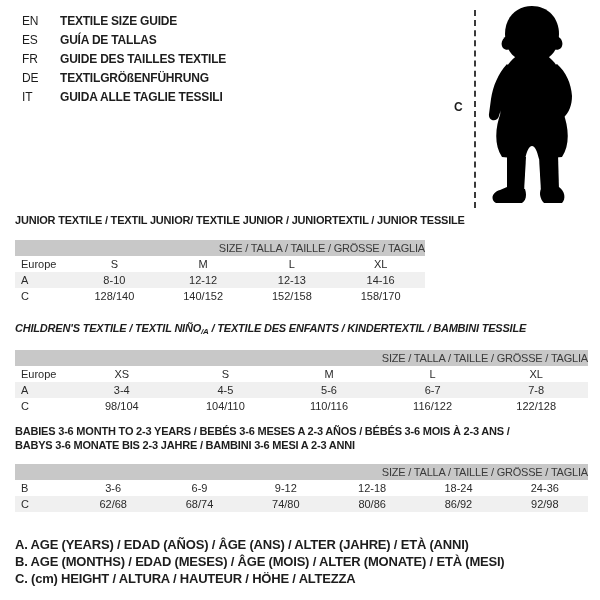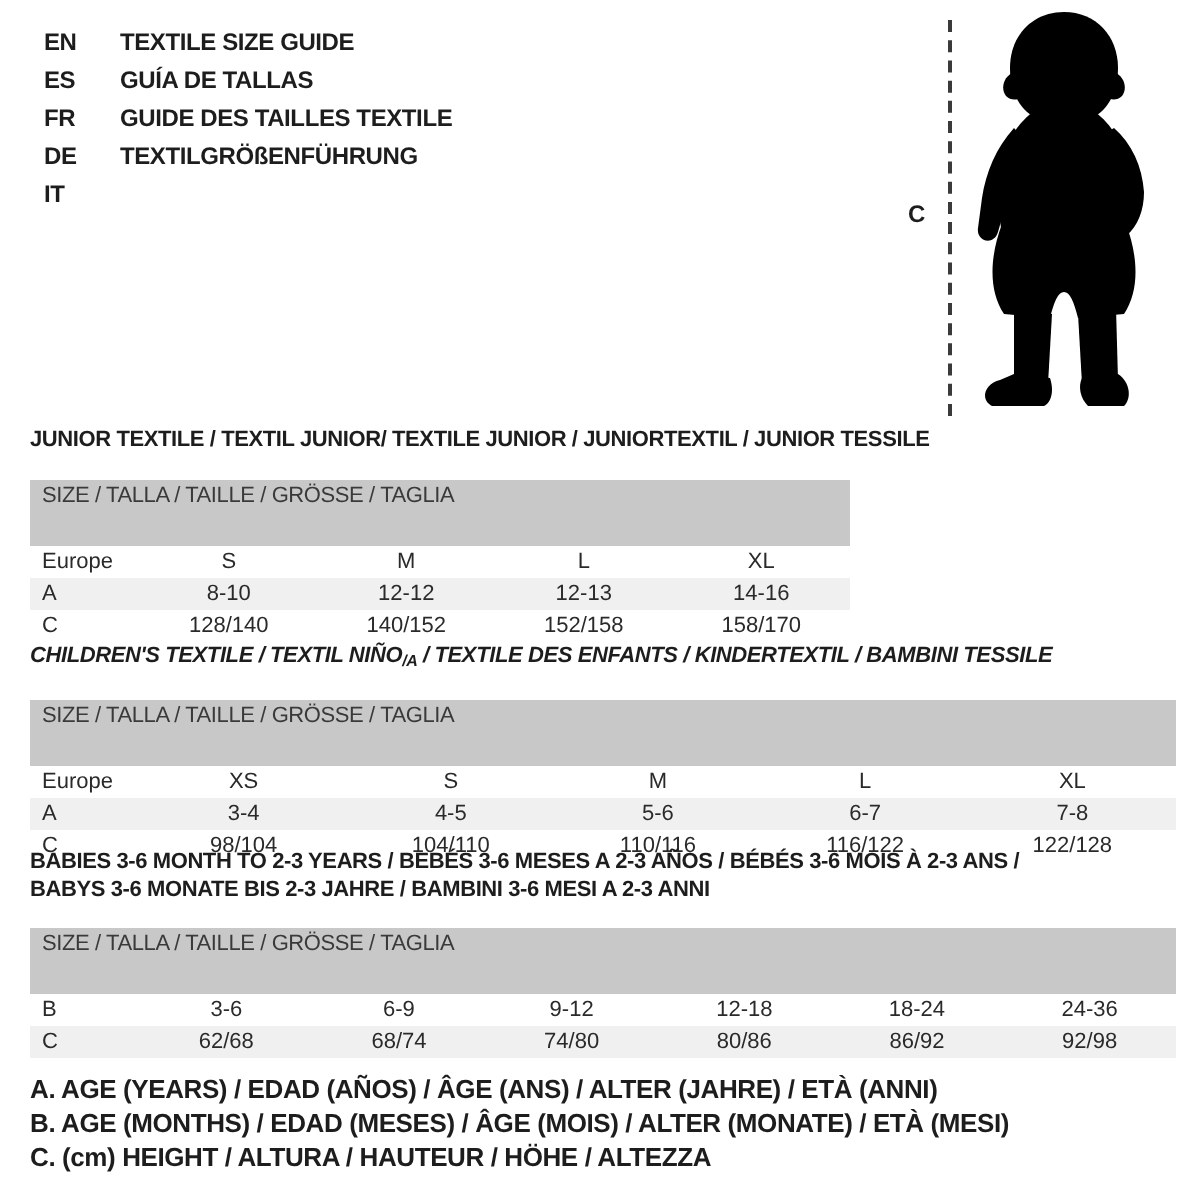--- a/index.html
+++ b/index.html
@@ -4,38 +4,38 @@
 <style>
   html,body{margin:0;padding:0;background:#fff;}
   .page{
     position:relative;width:600px;height:600px;background:#fff;overflow:hidden;
     font-family:"Liberation Sans","DejaVu Sans",sans-serif;
     color:var(--ink,#1d1d1d);
   }
   
   .lang-block{position:absolute;left:22px;top:12px;}
   .lang-row{display:flex;height:19px;line-height:19px;}
-  .lang-code{width:38px;font-size:12px;font-weight:bold;letter-spacing:-0.2px;}
+  .lang-code{width:38px;font-size:12px;font-weight:normal;letter-spacing:-0.2px;}
   .lang-title{font-size:12px;font-weight:bold;letter-spacing:-0.2px;white-space:nowrap;}
   
   .figure{position:absolute;left:440px;top:0;width:160px;height:220px;}
   .figure-label{position:absolute;left:14px;top:100px;font-size:12px;font-weight:bold;}
   .measure-line{position:absolute;left:34px;top:10px;height:198px;width:0;
     border-left:2px dashed #3a3a3a;}
   .baby-svg{position:absolute;left:42px;top:4px;}
   
   .tbl-title{position:absolute;left:15px;font-size:11px;font-weight:bold;
     letter-spacing:-0.2px;white-space:nowrap;line-height:14px;}
   .tbl-title sub{font-size:8px;vertical-align:-2px;}
   .tbl{position:absolute;left:15px;font-size:11px;}
   .t1{width:410px;}
   .t2,.t3{width:573px;}
-  .thead{height:33px;line-height:16px;background:var(--header-band,#c8c8c8);
+  .thead{height:16px;line-height:16px;background:var(--header-band,#c8c8c8);
     color:var(--header-text,#3a3a3a);padding-left:6px;box-sizing:border-box;
-    letter-spacing:-0.2px;}
+    letter-spacing:-0.2px;text-align:right;}
   .trow{display:flex;height:16px;line-height:16px;align-items:flex-end;}
   .trow.stripe{background:var(--row-stripe,#f0f0f0);}
   .cell{flex:1;text-align:center;white-space:nowrap;color:#2a2a2a;}
   .cell.label{flex:0 0 55px;text-align:left;padding-left:6px;box-sizing:border-box;}
   
   .notes{position:absolute;left:15px;top:536px;}
   .note-line{font-size:13px;font-weight:bold;letter-spacing:-0.2px;
     height:17px;line-height:17px;white-space:nowrap;}
 </style>
 </head>
@@ -55,20 +55,21 @@
     <div class="lang-row">
       <span class="lang-code">FR</span>
       <span class="lang-title">GUIDE DES TAILLES TEXTILE</span>
     </div>
     <div class="lang-row">
       <span class="lang-code">DE</span>
       <span class="lang-title">TEXTILGRÖßENFÜHRUNG</span>
     </div>
     <div class="lang-row">
       <span class="lang-code">IT</span>
+      <span class="lang-title">GUIDA ALLE TAGLIE TESSILI</span>
     </div>
   </div>
 
   <div class="figure">
     <span class="figure-label">C</span>
     <div class="measure-line"></div>
     <svg class="baby-svg" width="100" height="206" viewBox="0 0 100 206" xmlns="http://www.w3.org/2000/svg">
       <g fill="#000000">
 
         <path d="M50,2 C66,2 77,14 77,30 C77,42 72,51 64,55 L36,55 C28,51 23,42 23,30 C23,14 34,2 50,2 Z"></path>

